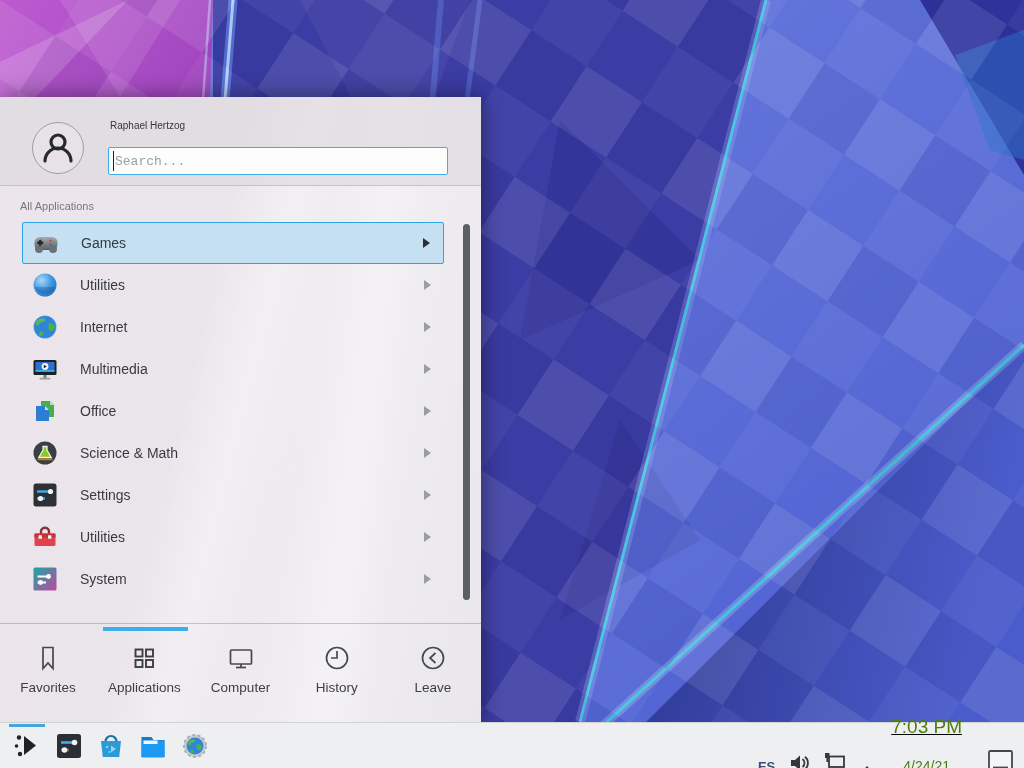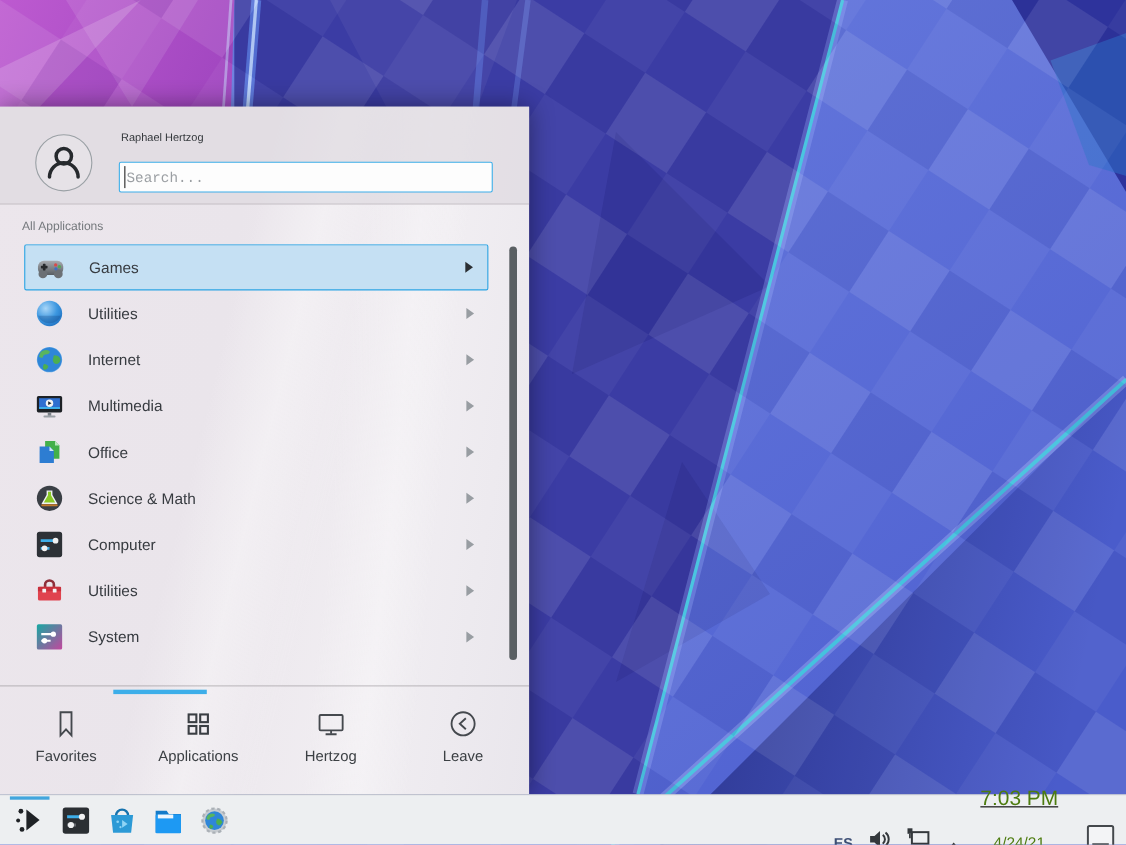--- a/index.html
+++ b/index.html
@@ -265,21 +265,21 @@
     <div class="menu-item">
       <span class="mi-icon">
         <svg width="28" height="28" viewBox="0 0 28 28">
           <rect x="2.5" y="2.5" width="23" height="23" rx="2.5" fill="#2d3136"></rect>
           <line x1="6" y1="10.5" x2="19" y2="10.5" stroke="#3daee9" stroke-width="2.4"></line>
           <circle cx="19.5" cy="10.5" r="2.6" fill="#f0f1f2"></circle>
           <line x1="6" y1="17.5" x2="14" y2="17.5" stroke="#3daee9" stroke-width="2.4"></line>
           <circle cx="9.5" cy="17.5" r="2.6" fill="#f0f1f2"></circle>
         </svg>
       </span>
-      <span class="mi-label">Computer</span>
+      <span class="mi-label">Settings</span>
       <span class="mi-arrow"></span>
     </div>
 
     <div class="menu-item">
       <span class="mi-icon">
         <svg width="28" height="28" viewBox="0 0 28 28">
           <path d="M10,11 v-2.5 a4,3.8 0 0 1 8,0 V11" fill="none" stroke="#8e2f3a" stroke-width="2.4"></path>
           <rect x="3.5" y="10.5" width="21" height="12.5" rx="1.5" fill="#e0434e"></rect>
           <rect x="3.5" y="10.5" width="21" height="4" fill="#c8303c"></rect>
           <rect x="7.5" y="12.3" width="3.4" height="3.4" rx=".5" fill="#f4f4f4"></rect>
@@ -333,23 +333,30 @@
       </svg>
       <span class="tab-label">Applications</span>
     </div>
 
     <div class="tab">
       <svg width="30" height="30" viewBox="0 0 30 30" fill="none" stroke="#45494e" stroke-width="1.7">
         <rect x="4.5" y="7" width="21" height="14" rx="1"></rect>
         <line x1="15" y1="21" x2="15" y2="24"></line>
         <line x1="10" y1="24.5" x2="20" y2="24.5"></line>
       </svg>
-      <span class="tab-label">Hertzog</span>
-    </div>
-
+      <span class="tab-label">Computer</span>
+    </div>
+
+    <div class="tab">
+      <svg width="30" height="30" viewBox="0 0 30 30" fill="none" stroke="#45494e" stroke-width="1.7">
+        <circle cx="15" cy="15" r="10.5"></circle>
+        <polyline points="15,8 15,15 9,15"></polyline>
+      </svg>
+      <span class="tab-label">History</span>
+    </div>
 
     <div class="tab">
       <svg width="30" height="30" viewBox="0 0 30 30" fill="none" stroke="#45494e" stroke-width="1.7">
         <circle cx="15" cy="15" r="10.5"></circle>
         <polyline points="17.5,10 12,15 17.5,20"></polyline>
       </svg>
       <span class="tab-label">Leave</span>
     </div>
   </div>
 </div>

